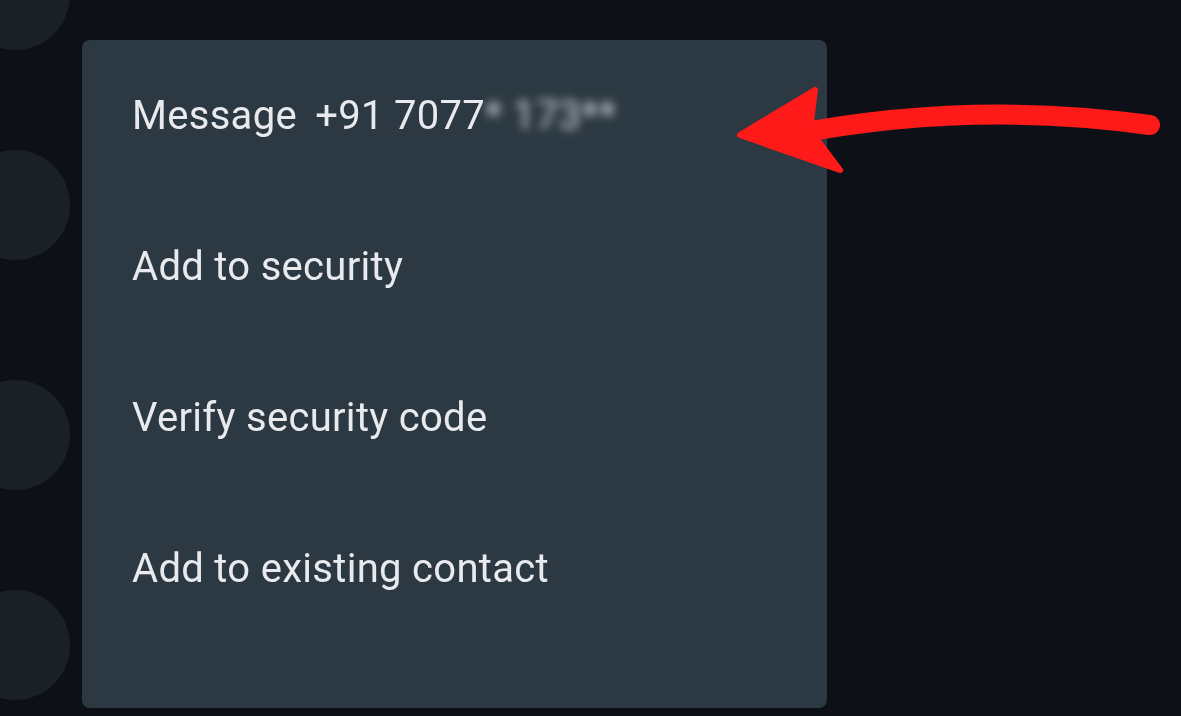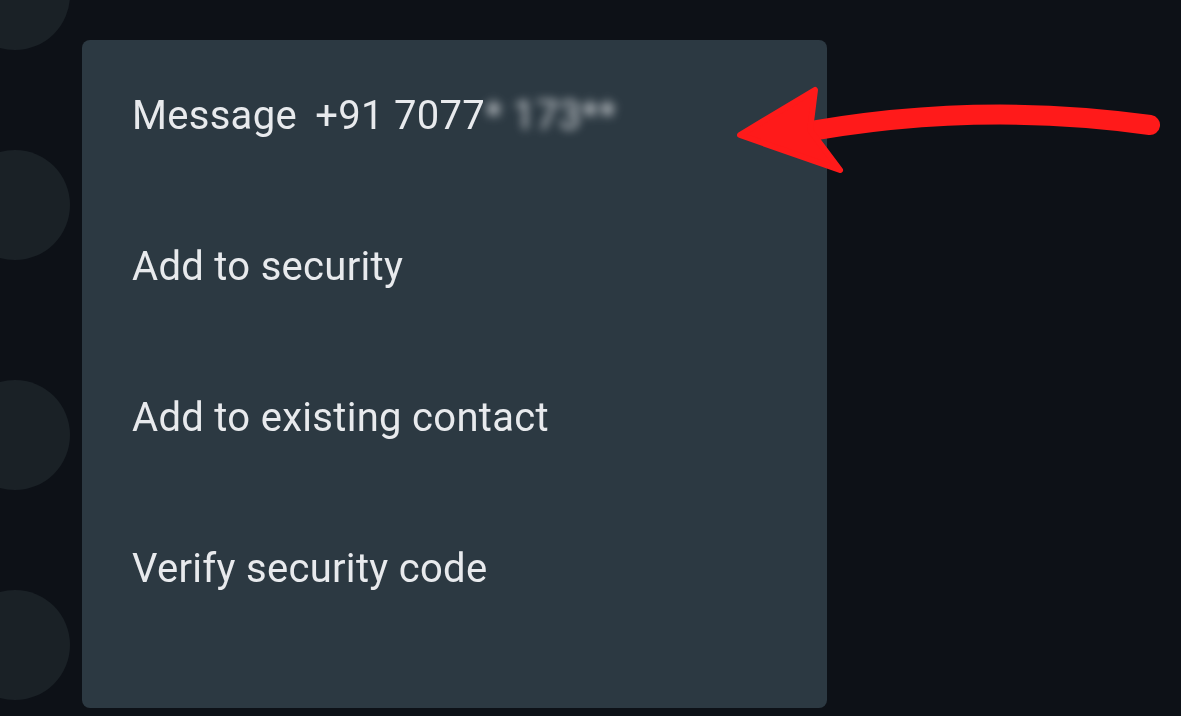--- a/index.html
+++ b/index.html
@@ -109,25 +109,25 @@
         <span>7077</span><span class="blurred">* 173**</span>
       </span>
     </span>
   </div>
 
   <div class="menu-item">
     <span class="menu-item-text">Add to security</span>
   </div>
 
   <div class="menu-item">
-    <span class="menu-item-text">Add to existing contact</span>
+    <span class="menu-item-text">Verify security code</span>
   </div>
 
   <div class="menu-item">
-    <span class="menu-item-text">Verify security code</span>
+    <span class="menu-item-text">Add to existing contact</span>
   </div>
 
 </div>
 
 <div class="arrow-annotation">
   <svg viewBox="0 0 440 120" xmlns="http://www.w3.org/2000/svg">
     <path d="M 430 50 Q 250 25 70 60" stroke="#ff1a1a" stroke-width="20" fill="none" stroke-linecap="round"></path>
     <path d="M 20 60 L 95 15 L 90 55 L 120 95 Z" fill="#ff1a1a" stroke="#ff1a1a" stroke-width="6" stroke-linejoin="round"></path>
   </svg>
 </div>

